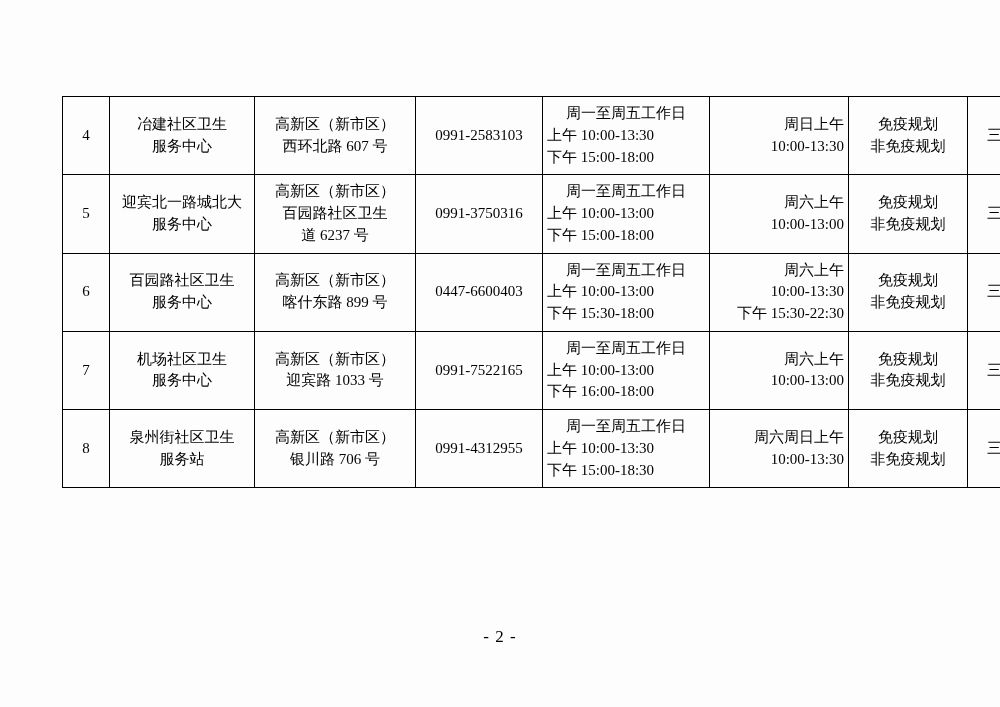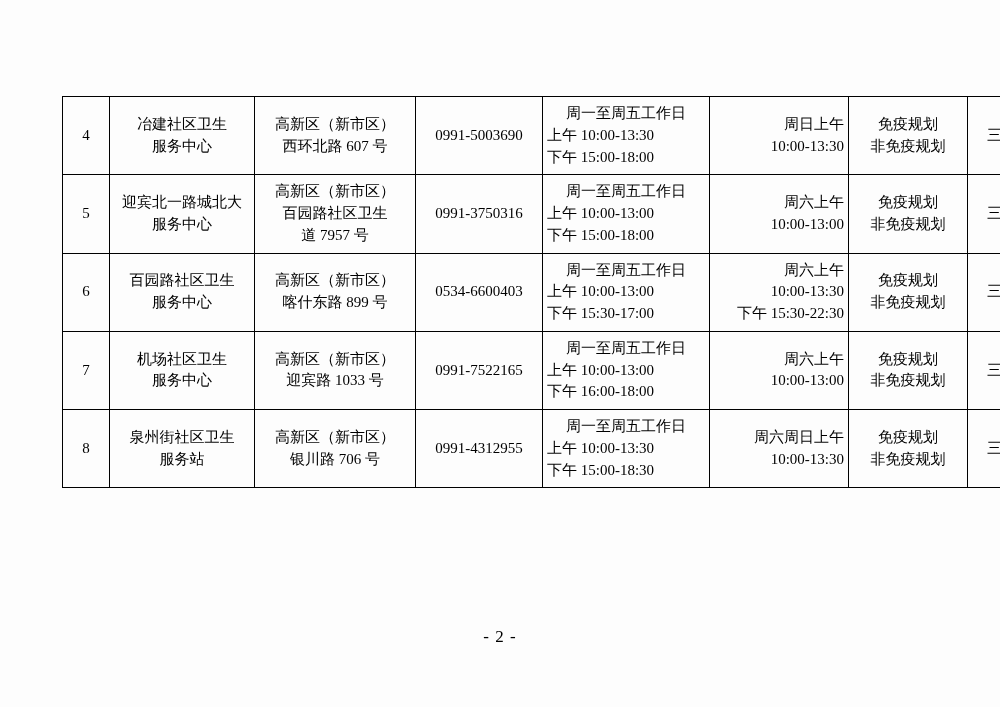--- a/index.html
+++ b/index.html
@@ -85,21 +85,21 @@
               <div>冶建社区卫生</div>
               <div>服务中心</div>
             </div>
           </td>
           <td class="c-addr">
             <div class="lines cell-center-block">
               <div>高新区（新市区）</div>
               <div>西环北路 607 号</div>
             </div>
           </td>
-          <td class="c-phone">0991-5003690</td>
+          <td class="c-phone">0991-2583103</td>
           <td class="c-hours">
             <div class="lines hours-lines">
               <div>周一至周五工作日</div>
               <div>上午 10:00-13:30</div>
               <div>下午 15:00-18:00</div>
             </div>
           </td>
           <td class="c-weekend">
             <div class="lines">
               <div>周日上午</div>
@@ -120,21 +120,21 @@
           <td class="c-name">
             <div class="lines cell-center-block">
               <div>迎宾北一路城北大</div>
               <div>服务中心</div>
             </div>
           </td>
           <td class="c-addr">
             <div class="lines cell-center-block">
               <div>高新区（新市区）</div>
               <div>百园路社区卫生</div>
-              <div>道 7957 号</div>
+              <div>道 6237 号</div>
             </div>
           </td>
           <td class="c-phone">0991-3750316</td>
           <td class="c-hours">
             <div class="lines hours-lines">
               <div>周一至周五工作日</div>
               <div>上午 10:00-13:00</div>
               <div>下午 15:00-18:00</div>
             </div>
           </td>
@@ -160,26 +160,26 @@
               <div>百园路社区卫生</div>
               <div>服务中心</div>
             </div>
           </td>
           <td class="c-addr">
             <div class="lines cell-center-block">
               <div>高新区（新市区）</div>
               <div>喀什东路 899 号</div>
             </div>
           </td>
-          <td class="c-phone">0534-6600403</td>
+          <td class="c-phone">0447-6600403</td>
           <td class="c-hours">
             <div class="lines hours-lines">
               <div>周一至周五工作日</div>
               <div>上午 10:00-13:00</div>
-              <div>下午 15:30-17:00</div>
+              <div>下午 15:30-18:00</div>
             </div>
           </td>
           <td class="c-weekend">
             <div class="lines">
               <div>周六上午</div>
               <div>10:00-13:30</div>
               <div>下午 15:30-22:30</div>
             </div>
           </td>
           <td class="c-service">

